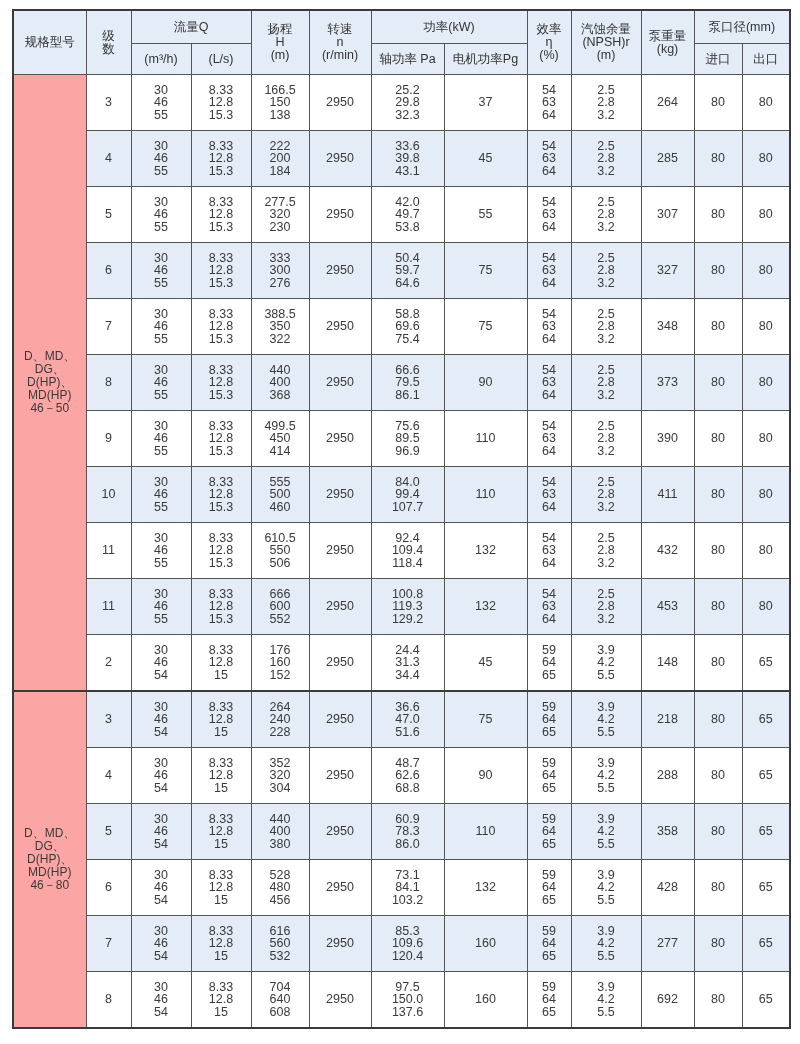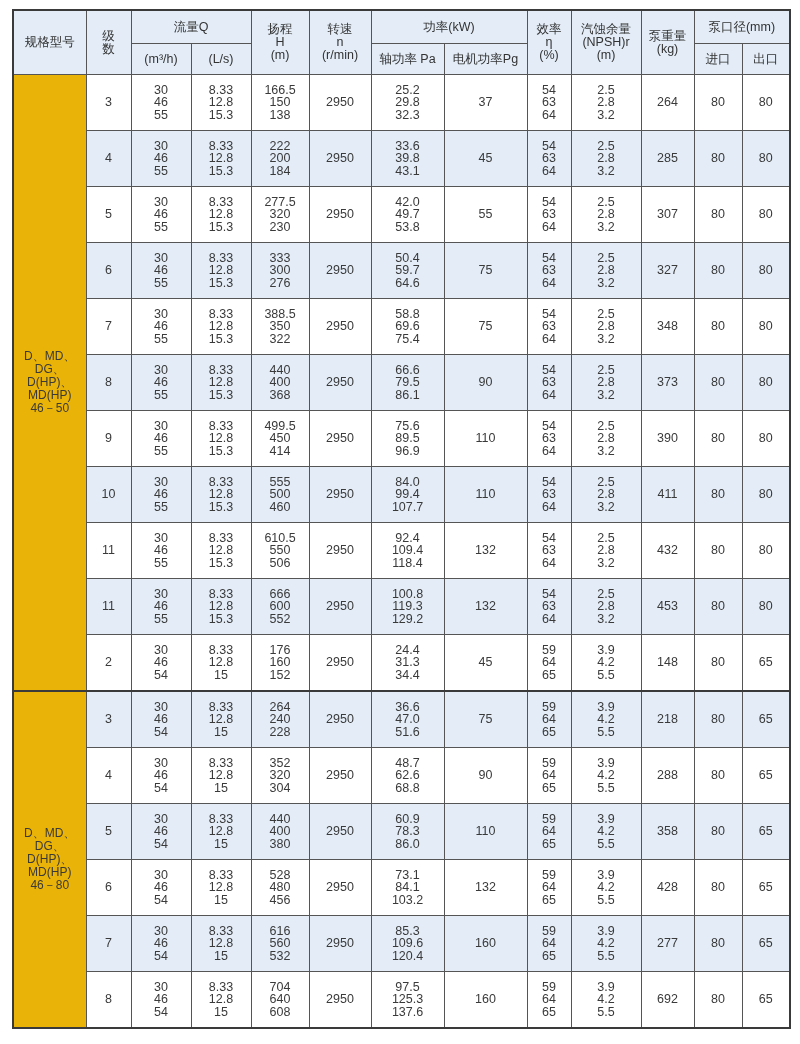--- a/index.html
+++ b/index.html
@@ -7,21 +7,21 @@
            font-family: "Liberation Sans", "DejaVu Sans", sans-serif; color: #333333; }
     table.spec { position: absolute; left: 12px; top: 9px; border-collapse: collapse;
                  table-layout: fixed; width: 777px; border: 2px solid #3a3a3a; }
     table.spec th, table.spec td { border: 1px solid #555555; text-align: center;
                  vertical-align: middle; padding: 0; font-weight: normal; }
     table.spec thead th { background: #e3ecf7; font-size: 12.5px; line-height: 13px; color: #333; }
     table.spec thead tr.h1 th { height: 32px; }
     table.spec thead tr.h2 th { height: 30px; }
     table.spec tbody td { height: 55px; font-size: 12.5px; line-height: 12.5px; color: #3a3a3a; }
     table.spec tbody tr.alt td.d { background: #e3ecf7; }
-    table.spec tbody tr td.model { background: #eab308; font-size: 12px; line-height: 13px; }
+    table.spec tbody tr td.model { background: #fca5a5; font-size: 12px; line-height: 13px; }
     table.spec tbody tr.group-start td { border-top: 2px solid #3a3a3a; }
     .stack span { display: block; }
   </style>
 </head>
 <body>
 
 <table class="spec">
   <colgroup>
     <col style="width:73px">
       <col style="width:45px">
@@ -714,21 +714,21 @@
           <span>15</span>
         </td>
         <td class="d stack">
           <span>704</span>
           <span>640</span>
           <span>608</span>
         </td>
         <td class="d">2950</td>
         <td class="d stack">
           <span>97.5</span>
-          <span>125.3</span>
+          <span>150.0</span>
           <span>137.6</span>
         </td>
         <td class="d">160</td>
         <td class="d stack">
           <span>59</span>
           <span>64</span>
           <span>65</span>
         </td>
         <td class="d stack">
           <span>3.9</span>

